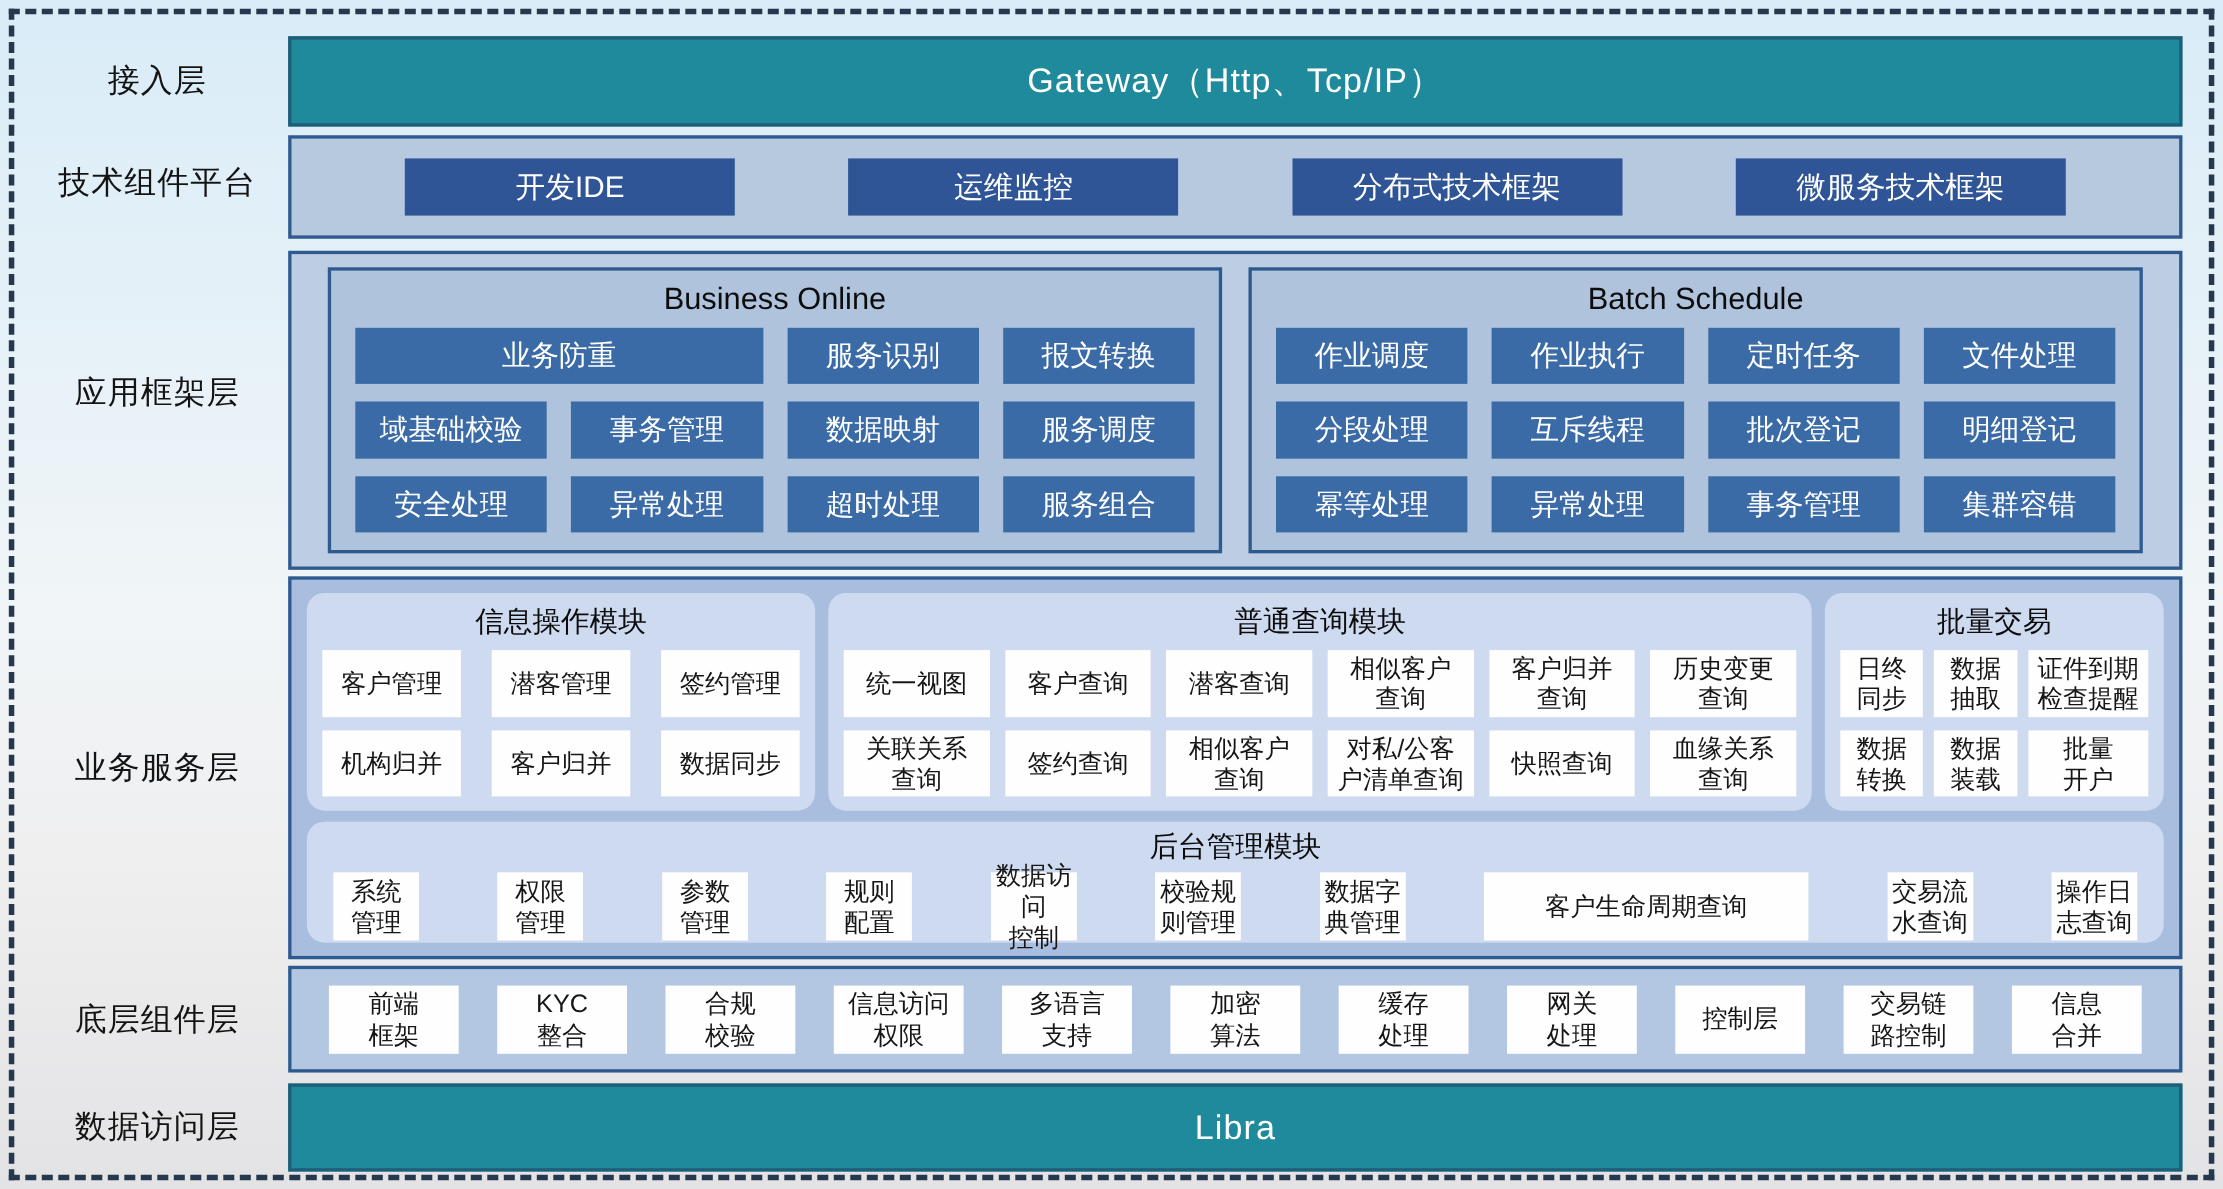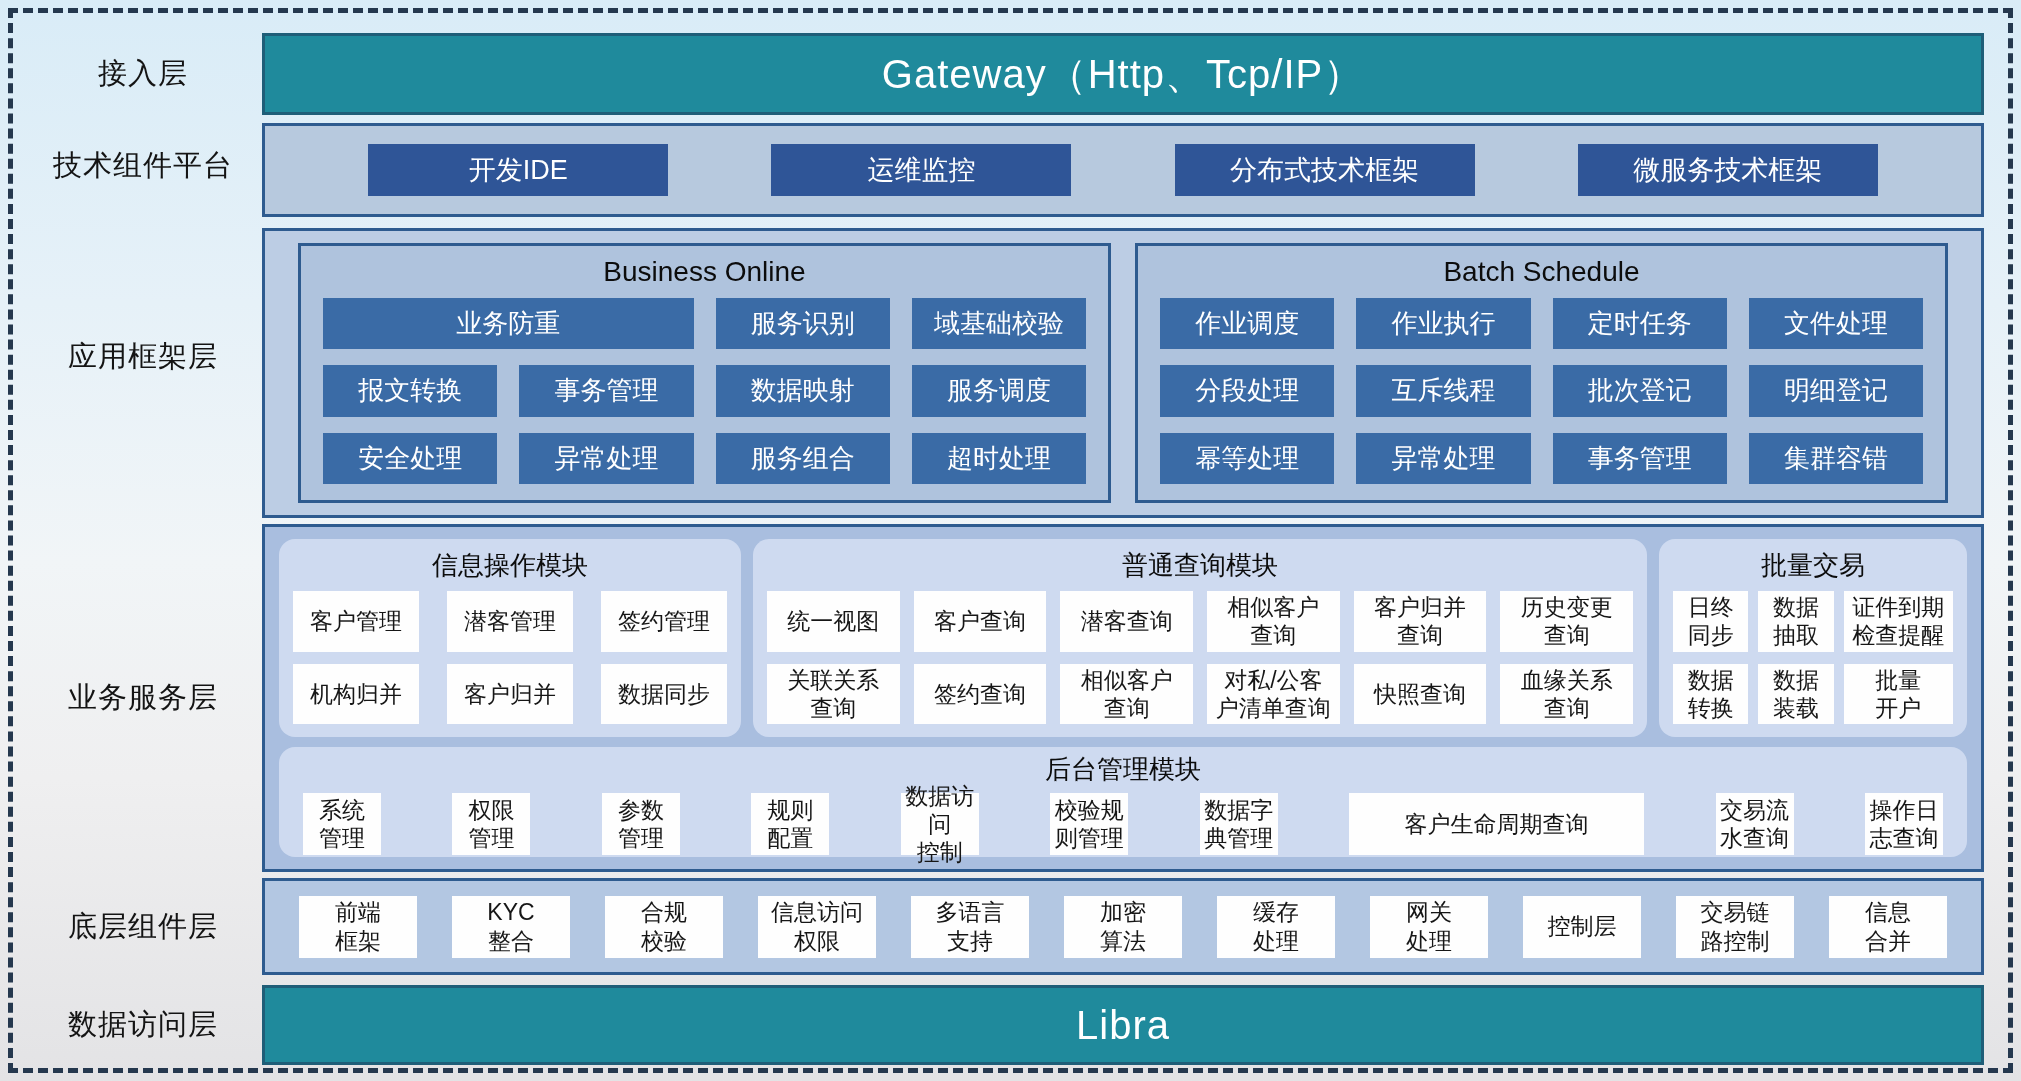--- a/index.html
+++ b/index.html
@@ -27,21 +27,21 @@
   .ll-service { top:524px; height:348px; }
   .ll-bottom  { top:878px; height:97px; }
   .ll-data    { top:985px; height:80px; }
 
   .band { position:absolute; left:262px; width:1722px; }
 
   
   .teal-bar {
     background:#1f8a9c; border:3px solid #1f5e78;
     display:flex; align-items:center; justify-content:center;
-    color:#fff; font-size:40px; letter-spacing:1px;
+    color:#fff; font-size:31px; letter-spacing:1px;
   }
   .gateway { top:33px; height:82px; }
   .libra   { top:985px; height:80px; }
 
   
   .tech-row {
     top:123px; height:94px;
     background:#b7c9de; border:3px solid #2e5b8f;
     display:flex; align-items:center; justify-content:space-evenly;
   }
@@ -136,29 +136,29 @@
     <div class="cell-navy">分布式技术框架</div>
     <div class="cell-navy">微服务技术框架</div>
   </div>
 
 <div class="band app-box">
   <div class="frame-panel">
     <div class="panel-title">Business Online</div>
     <div class="grid4">
         <div class="cell-steel span2">业务防重</div>
         <div class="cell-steel">服务识别</div>
+        <div class="cell-steel">报文转换</div>
         <div class="cell-steel">域基础校验</div>
-        <div class="cell-steel">报文转换</div>
         <div class="cell-steel">事务管理</div>
         <div class="cell-steel">数据映射</div>
         <div class="cell-steel">服务调度</div>
         <div class="cell-steel">安全处理</div>
         <div class="cell-steel">异常处理</div>
+        <div class="cell-steel">超时处理</div>
         <div class="cell-steel">服务组合</div>
-        <div class="cell-steel">超时处理</div>
       </div>
   </div>
   <div class="frame-panel">
     <div class="panel-title">Batch Schedule</div>
     <div class="grid4">
         <div class="cell-steel">作业调度</div>
         <div class="cell-steel">作业执行</div>
         <div class="cell-steel">定时任务</div>
         <div class="cell-steel">文件处理</div>
         <div class="cell-steel">分段处理</div>

